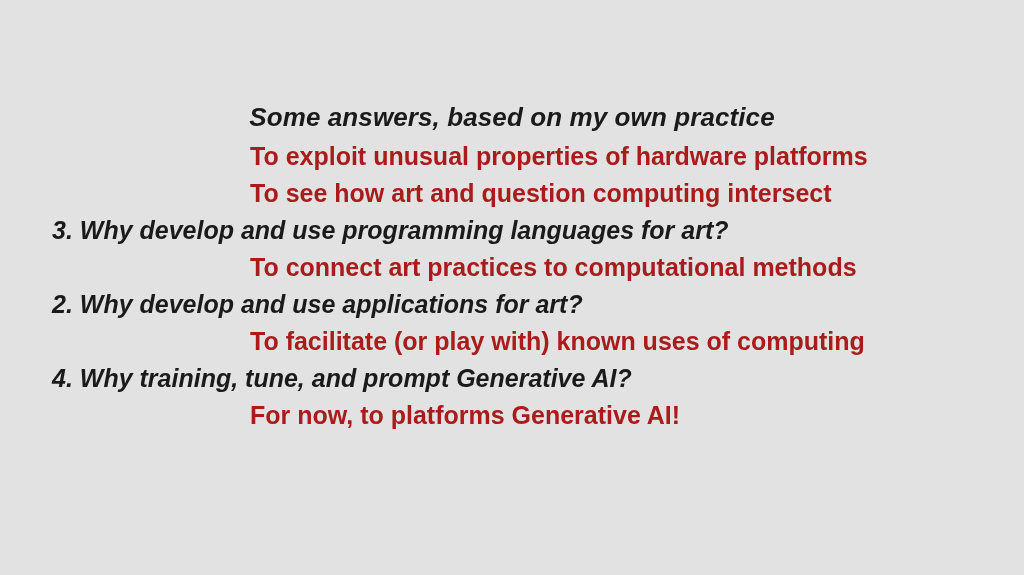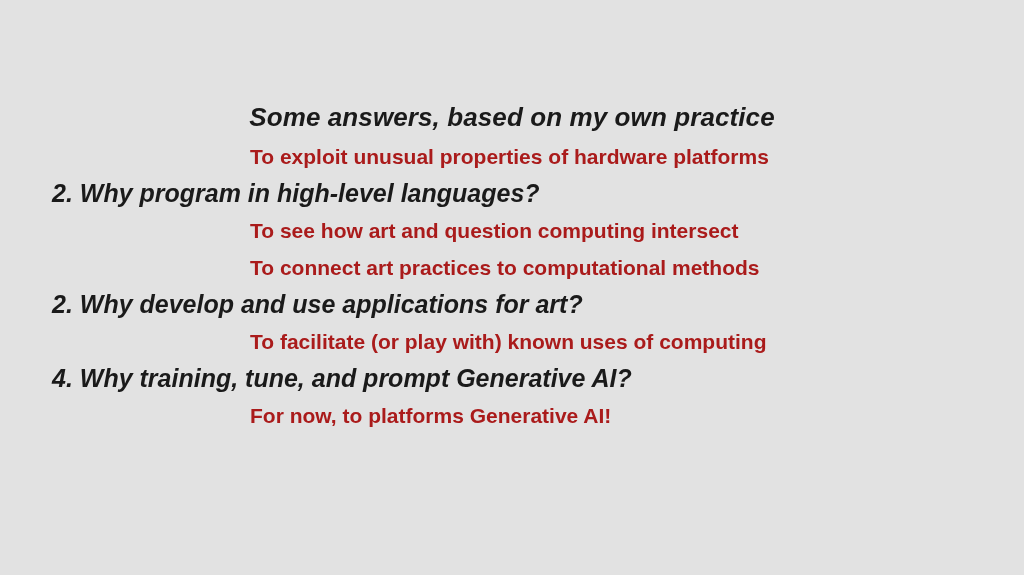--- a/index.html
+++ b/index.html
@@ -47,46 +47,46 @@
     font-style: italic;
     font-weight: bold;
     font-size: 25px;
     color: #1a1a1a;
     line-height: 37px;
     white-space: nowrap;
     padding-left: 0px;
   }
   .answer {
     font-weight: bold;
-    font-size: 21px;
+    font-size: 25px;
     color: #aa1b1b;
     line-height: 37px;
     white-space: nowrap;
     padding-left: 198px;
   }
 </style>
 </head>
 <body>
 
 <div class="slide">
 
   <div class="slide-title">Some answers, based on my own practice</div>
 
   <div class="qa-list">
 
     <div class="qa-item">
       <div class="answer">To exploit unusual properties of hardware platforms</div>
     </div>
 
     <div class="qa-item">
-      <div class="question">2. Why program in high-level languages?</div>
       <div class="answer">To see how art and question computing intersect</div>
     </div>
 
     <div class="qa-item">
+      <div class="question">3. Why develop and use programming languages for art?</div>
       <div class="answer">To connect art practices to computational methods</div>
     </div>
 
     <div class="qa-item">
       <div class="question">2. Why develop and use applications for art?</div>
       <div class="answer">To facilitate (or play with) known uses of computing</div>
     </div>
 
     <div class="qa-item">
       <div class="question">4. Why training, tune, and prompt Generative AI?</div>

